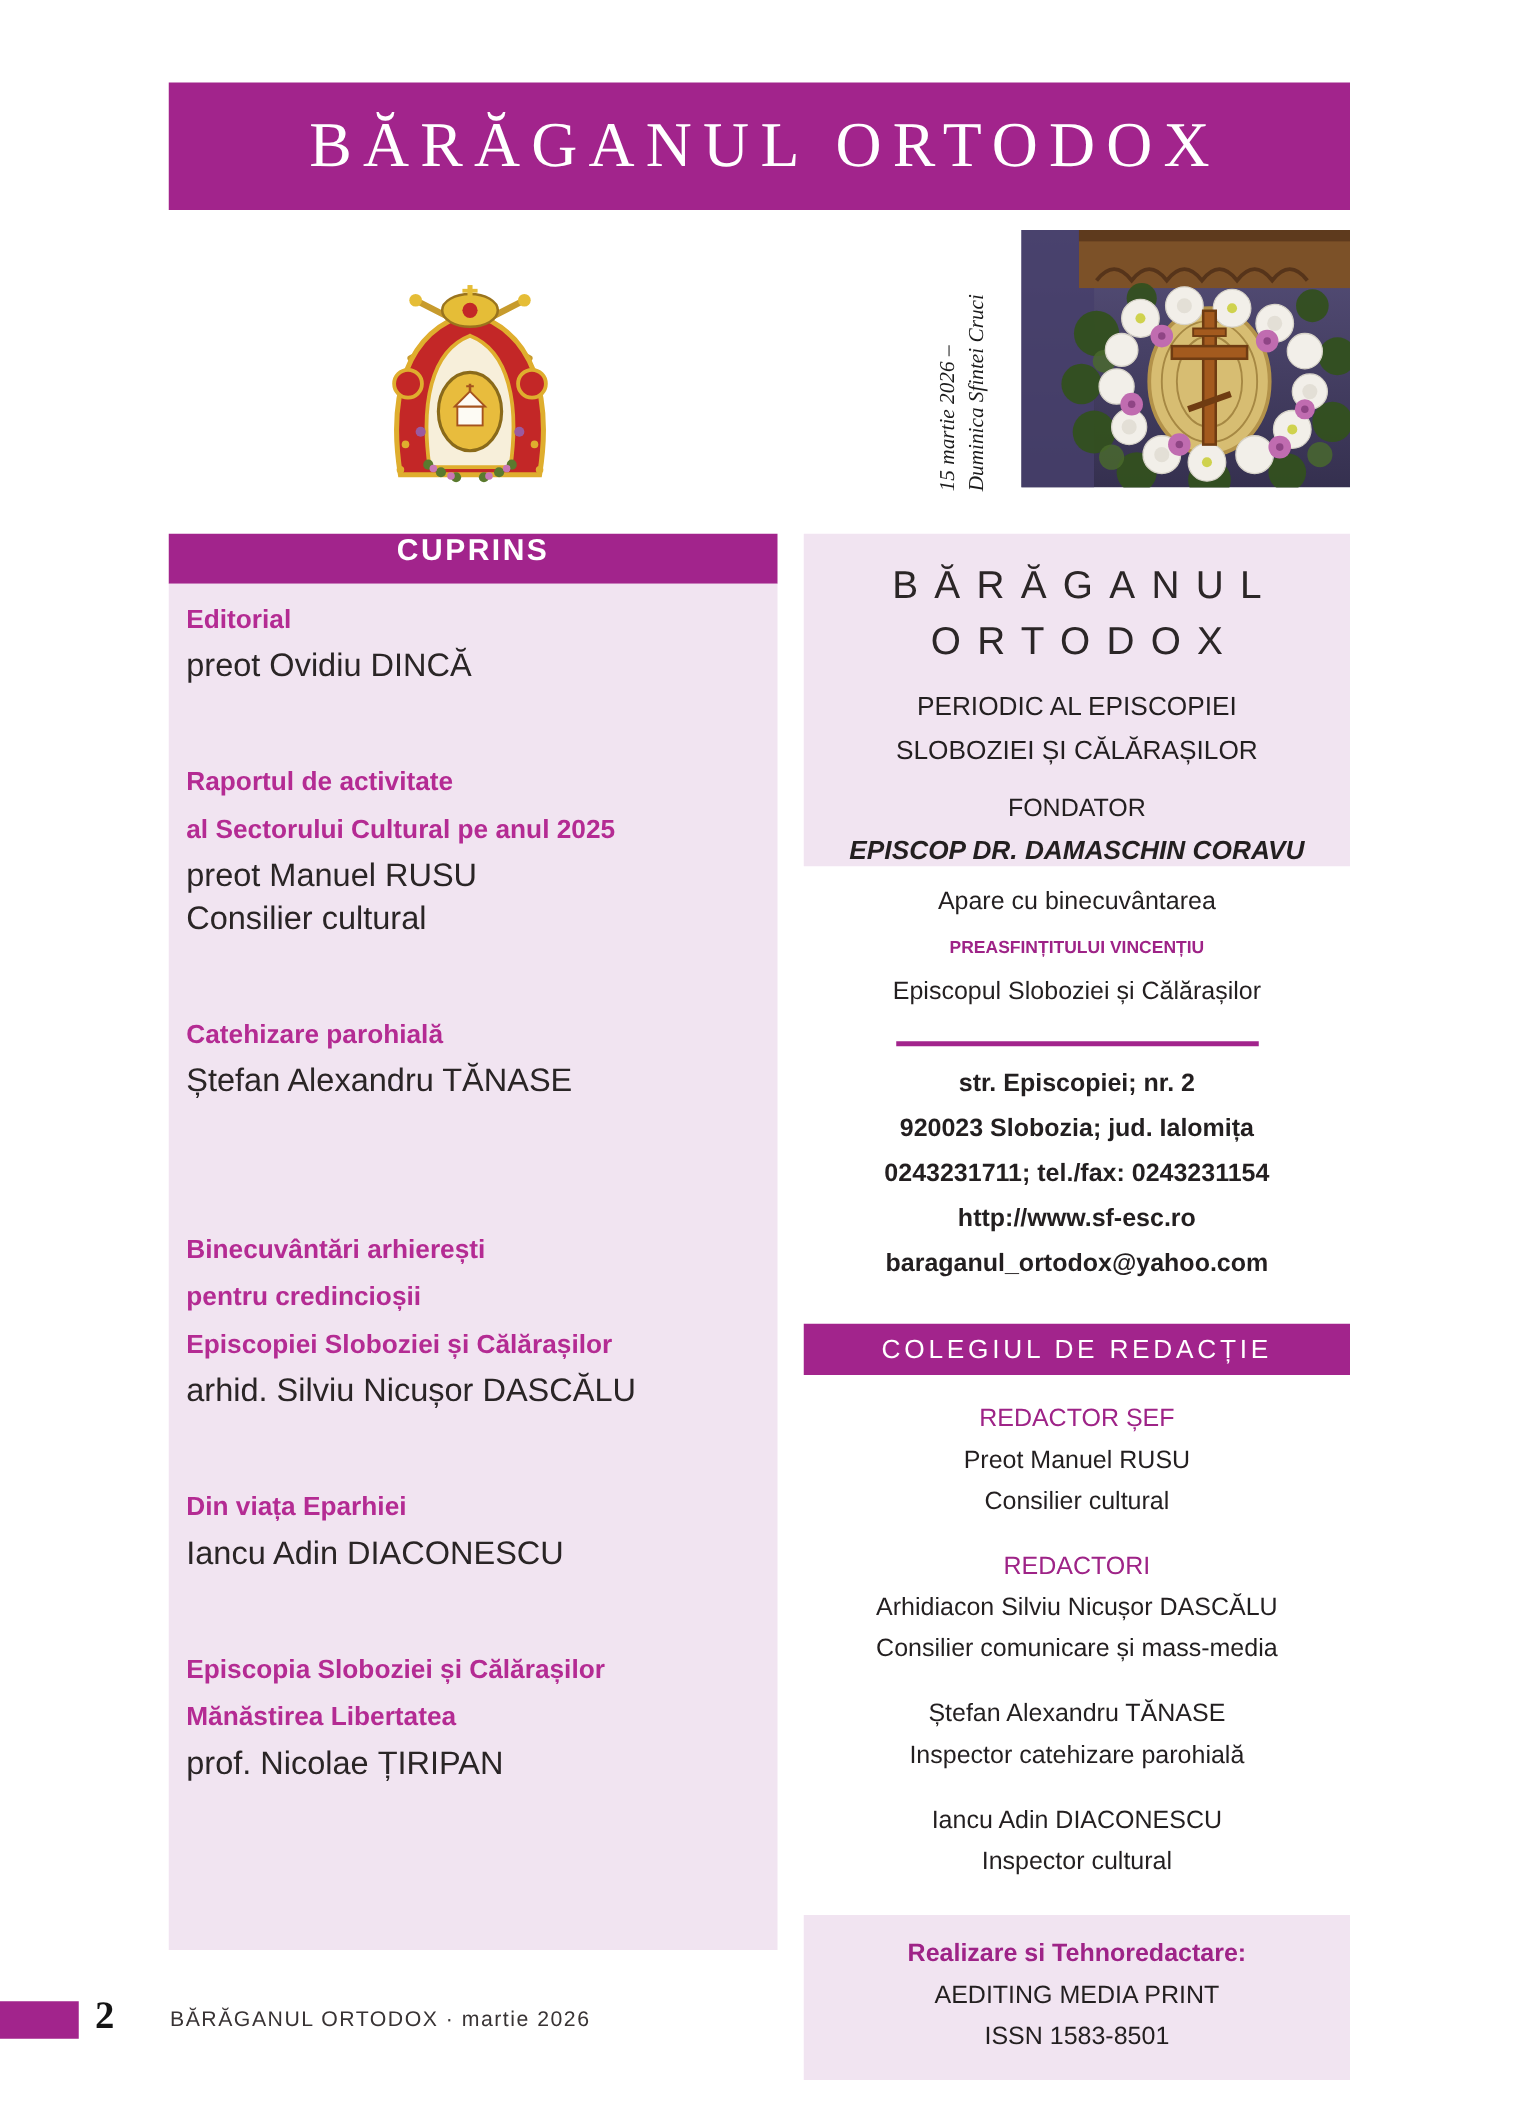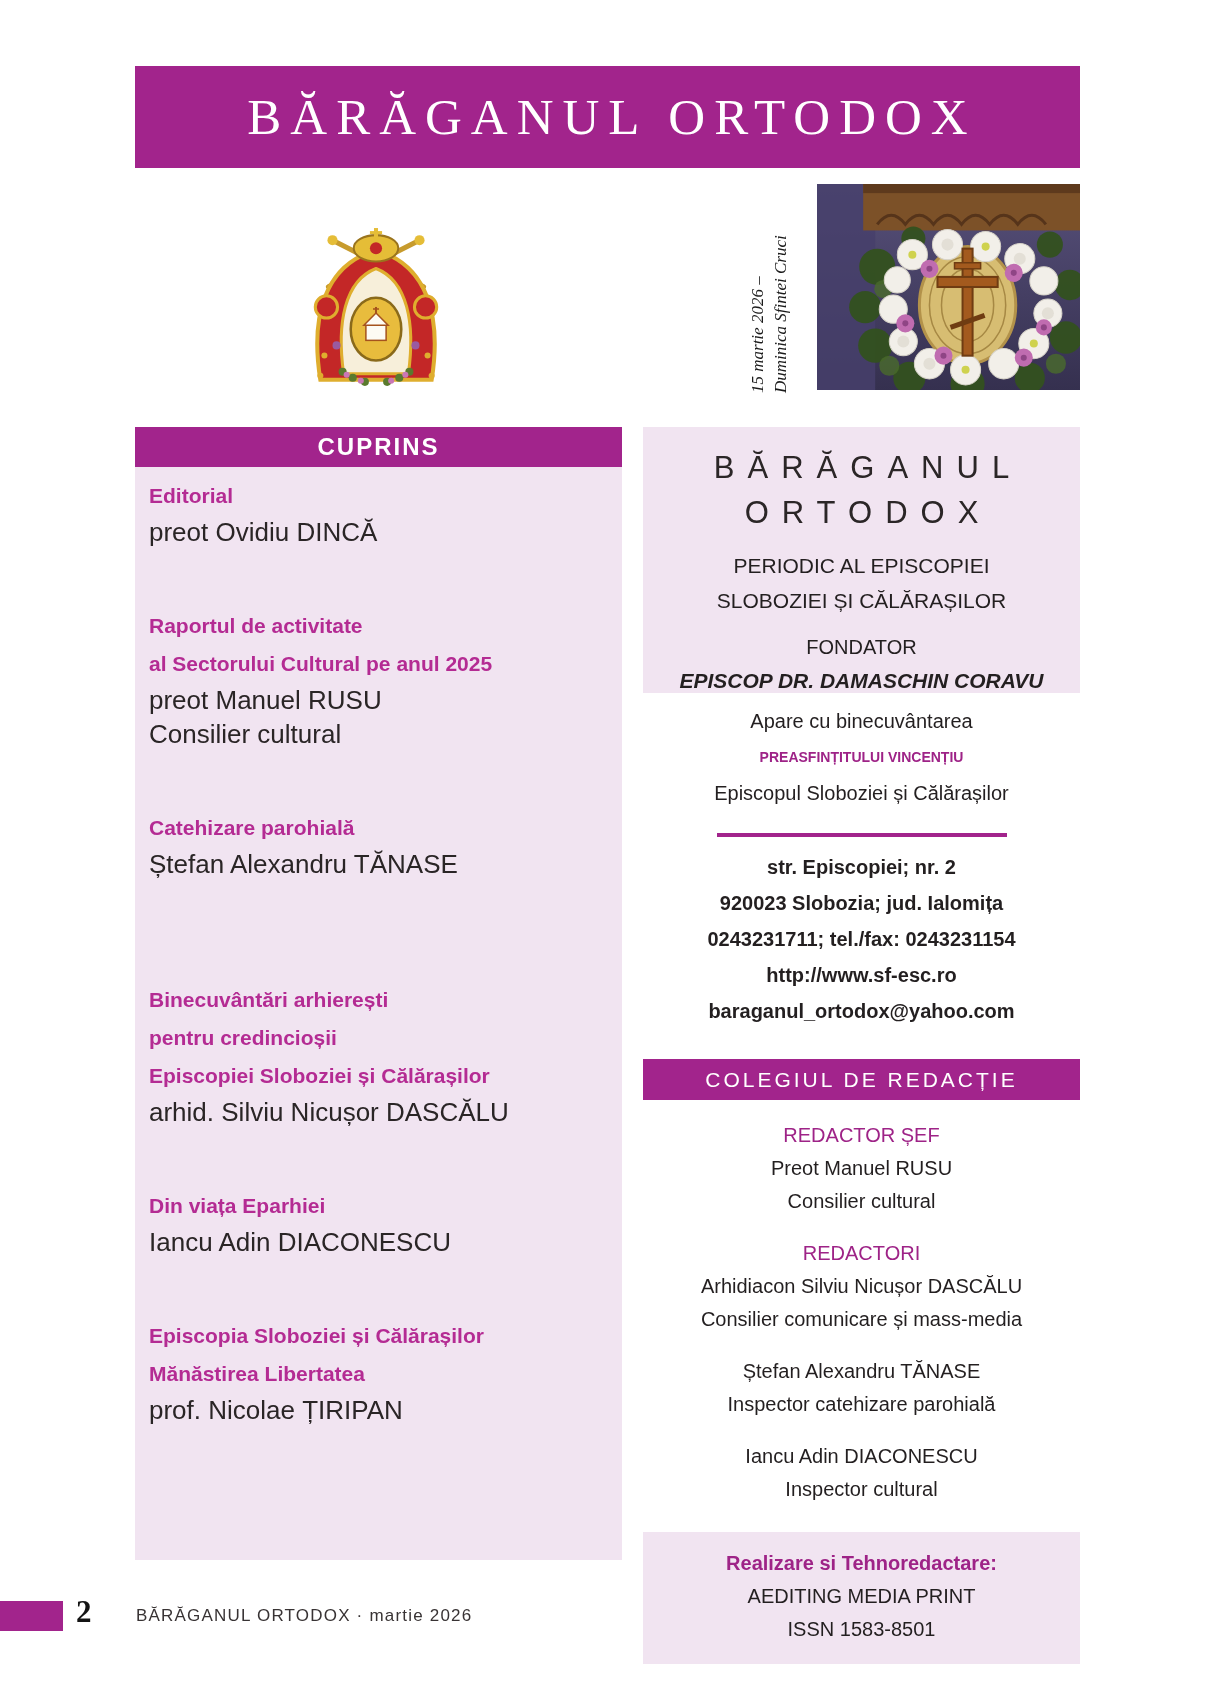--- a/index.html
+++ b/index.html
@@ -32,21 +32,21 @@
     font-family:"Liberation Serif", serif;font-style:italic;
     font-size:17px;line-height:23px;color:#1b1b1b;white-space:nowrap;
   }
   
   .photo{position:absolute;left:817px;top:184px;width:263px;height:206px;}
   .photo svg{display:block;width:100%;height:100%;}
   
   .toc{position:absolute;left:135px;top:427px;width:487px;}
   .toc-header{
     height:40px;background:var(--accent);color:#fff;
-    display:flex;align-items:center;justify-content:center;
+    display:flex;justify-content:center;
     font-size:24px;font-weight:bold;letter-spacing:2px;
   }
   .toc-body{
     background:var(--panel);height:1093px;box-sizing:border-box;
     padding:10px 14px 0 14px;overflow:hidden;
   }
   .entry{position:relative;margin-bottom:58px;padding-right:70px;}
   .entry:nth-child(3){margin-bottom:100px;}
   .entry-title{color:var(--toc-title);font-weight:bold;font-size:21px;line-height:38px;}
   .entry-author{color:#2a2526;font-size:26px;line-height:34px;}

